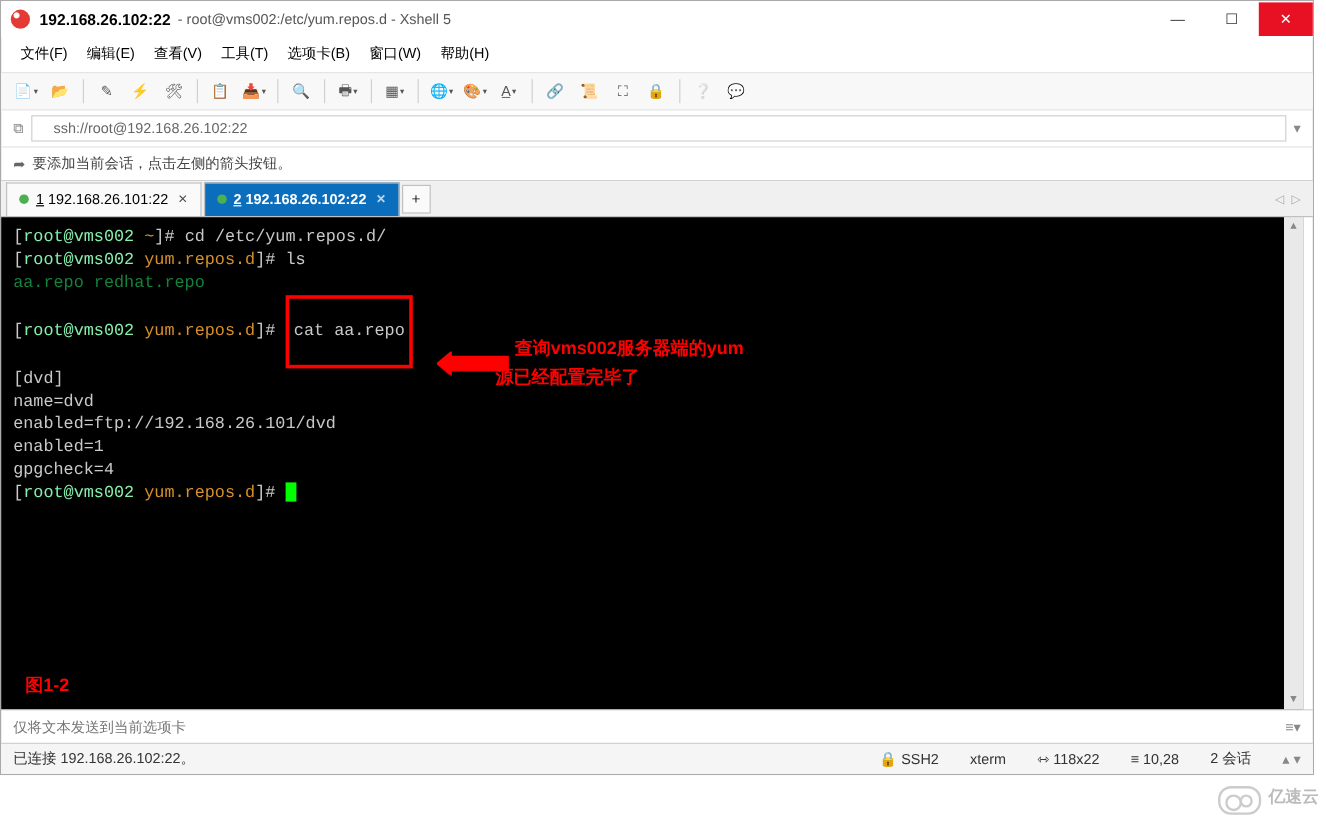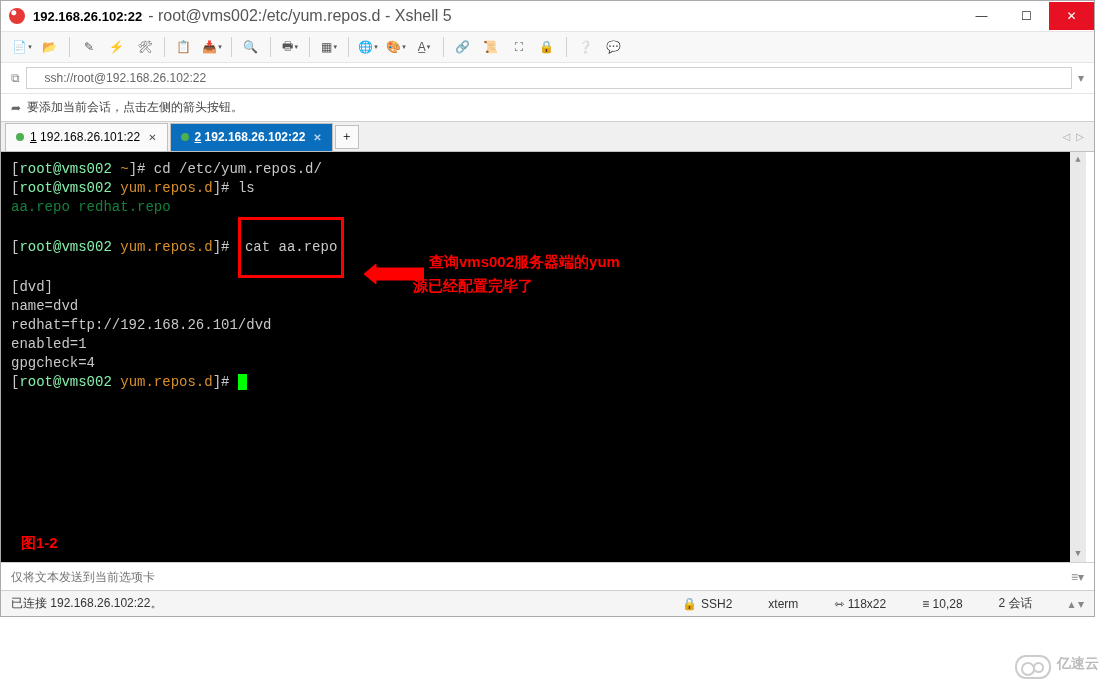--- a/index.html
+++ b/index.html
@@ -1,21 +1,21 @@
 <!DOCTYPE html>
 <html><head>
 <meta charset="utf-8">
 <style>
 * { margin: 0; padding: 0; box-sizing: border-box; }
 body { font-family: "Microsoft YaHei", Tahoma, sans-serif; font-size: 12px; background: #fff; width: 1105px; }
 .window { width: 1095px; border: 1px solid #aaa; background: #fff; position: relative; }
 .titlebar { display: flex; align-items: center; height: 30px; padding-left: 8px; background: #fff; }
 .titlebar .app-icon { width: 16px; height: 16px; background: radial-gradient(circle at 30% 30%, #fff 2px, #e53935 3px); border-radius: 50%; margin-right: 8px; }
 .titlebar .title-main { font-weight: bold; font-size: 13px; color: #000; }
-.titlebar .title-sub { font-size: 16px; color: #555; margin-left: 6px; }
+.titlebar .title-sub { font-size: 12px; color: #555; margin-left: 6px; }
 .win-controls { margin-left: auto; display: flex; }
 .win-btn { width: 45px; height: 28px; display: flex; align-items: center; justify-content: center; color: #333; cursor: pointer; }
 .win-btn.close { background: #e81123; color: #fff; }
 .menubar { display: flex; padding: 2px 10px 4px; gap: 4px; }
 .menubar .menu-item { padding: 3px 6px; cursor: pointer; font-size: 12px; color: #000; }
 .toolbar { display: flex; align-items: center; padding: 4px 10px; gap: 6px; border-top: 1px solid #e5e5e5; border-bottom: 1px solid #e5e5e5; background: #f8f8f8; }
 .tbtn { width: 22px; height: 22px; display: flex; align-items: center; justify-content: center; color: #555; cursor: pointer; position: relative; }
 .tbtn .dd { font-size: 7px; color: #555; margin-left: 1px; }
 .tsep { width: 1px; height: 20px; background: #d0d0d0; margin: 0 2px; }
 .addressbar { display: flex; align-items: center; padding: 4px 10px; gap: 6px; border-bottom: 1px solid #e5e5e5; }
@@ -42,21 +42,21 @@
 .annot { position: absolute; color: #ff0000; font-weight: bold; font-family: "Microsoft YaHei", sans-serif; font-size: 15px; }
 .annot.line1 { left: 428px; top: 100px; }
 .annot.line2 { left: 412px; top: 124px; }
 .figlabel { position: absolute; left: 20px; bottom: 10px; color: #ff0000; font-weight: bold; font-size: 15px; font-family: "Microsoft YaHei", sans-serif; }
 .cursor-block { display: inline-block; width: 9px; height: 16px; background: #00ff00; vertical-align: middle; }
 .sb-vert { position: absolute; right: -16px; top: 0; bottom: 0; width: 16px; background: #e9e9e9; display: flex; flex-direction: column; }
 .sb-vert .arr { height: 16px; display: flex; align-items: center; justify-content: center; color: #888; font-size: 9px; cursor: pointer; }
 .sendbar { display: flex; align-items: center; padding: 5px 10px; border-top: 1px solid #d0d0d0; color: #888; height: 28px; }
 .sendbar .send-field { flex: 1; border: none; font-size: 12px; color: #888; background: transparent; }
 .sendbar .trip { color: #888; margin-left: 6px; }
-.statusbar { display: flex; align-items: center; padding: 4px 10px; border-top: 1px solid #d0d0d0; font-size: 12px; color: #333; gap: 36px; background: #f5f5f5; }
+.statusbar { display: flex; align-items: center; padding: 4px 10px; border-top: 1px solid #d0d0d0; font-size: 12px; color: #333; gap: 26px; background: #f5f5f5; }
 .statusbar .left { flex: 1; }
 .statusbar .lock { color: #5a8; }
 .watermark { position: absolute; right: 6px; bottom: 6px; display: flex; gap: 6px; color: #bbb; font-size: 14px; font-weight: bold; }
 .wm-icon { width: 36px; height: 24px; border: 2px solid #ccc; border-radius: 11px; position: relative; }
 .wm-icon::before, .wm-icon::after { content: ""; position: absolute; border: 2px solid #ccc; border-radius: 50%; }
 .wm-icon::before { width: 10px; height: 10px; left: 4px; top: 5px; }
 .wm-icon::after { width: 7px; height: 7px; right: 5px; bottom: 4px; }
 </style>
 </head>
 <body>
@@ -66,20 +66,29 @@
     <div class="app-icon"></div>
     <span class="title-main">192.168.26.102:22</span>
     <span class="title-sub"> - <span>root@vms002:/etc/yum.repos.d - Xshell 5</span></span>
     <div class="win-controls">
       <div class="win-btn">—</div>
       <div class="win-btn">☐</div>
       <div class="win-btn close">✕</div>
     </div>
   </div>
 
+  <div class="menubar">
+    <div class="menu-item">文件(F)</div>
+    <div class="menu-item">编辑(E)</div>
+    <div class="menu-item">查看(V)</div>
+    <div class="menu-item">工具(T)</div>
+    <div class="menu-item">选项卡(B)</div>
+    <div class="menu-item">窗口(W)</div>
+    <div class="menu-item">帮助(H)</div>
+  </div>
 
   <div class="toolbar">
     <div class="tbtn">📄<span class="dd">▾</span></div>
     <div class="tbtn">📂</div>
     <div class="tsep"></div>
     <div class="tbtn">✎</div>
     <div class="tbtn">⚡</div>
     <div class="tbtn">🛠</div>
     <div class="tsep"></div>
     <div class="tbtn">📋</div>
@@ -133,21 +142,21 @@
     </div>
   </div>
 
   <div class="terminal">
     <div><span>[</span><span class="user">root@vms002</span><span> </span><span class="tilde">~</span><span>]# </span><span class="cmd">cd /etc/yum.repos.d/</span></div>
     <div><span>[</span><span class="user">root@vms002</span> <span class="path">yum.repos.d</span><span>]# </span><span class="cmd">ls</span></div>
     <div><span class="match">aa.repo</span><span>  </span><span class="match">redhat.repo</span></div>
     <div><span>[</span><span class="user">root@vms002</span> <span class="path">yum.repos.d</span><span>]# </span><span class="tred-box"><span class="cmd">cat aa.repo</span></span></div>
     <div>[dvd]</div>
     <div>name=dvd</div>
-    <div>redhat=ftp://192.168.26.101/dvd</div>
+    <div>enabled=ftp://192.168.26.101/dvd</div>
     <div>enabled=1</div>
     <div>gpgcheck=4</div>
     <div><span>[</span><span class="user">root@vms002</span> <span class="path">yum.repos.d</span><span>]# </span><span class="cursor-block"></span></div>
 
     <div class="tred-arrow">
       <svg width="60" height="20">
           <path d="M60 4 L12 4 L12 0 L0 10 L12 20 L12 16 L60 16 Z"></path>
         </svg>
     </div>
     <div class="annot line1">查询vms002服务器端的yum</div>

